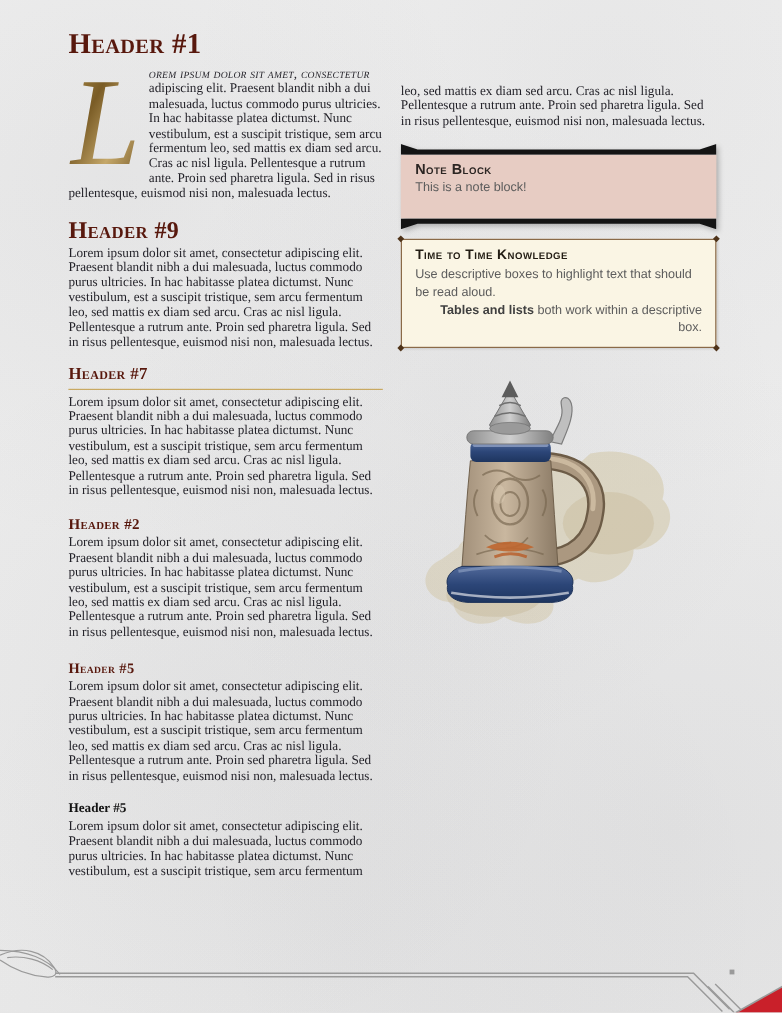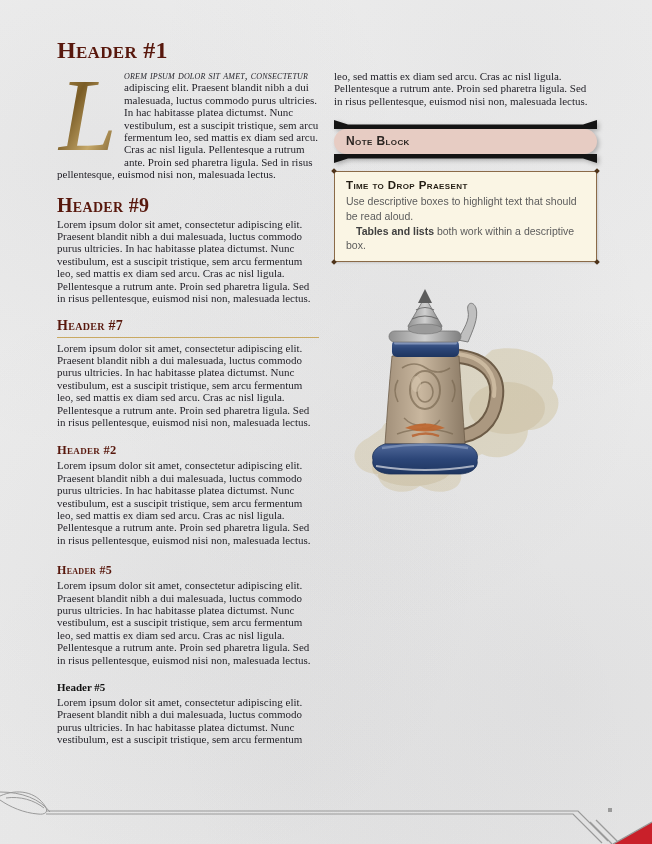--- a/index.html
+++ b/index.html
@@ -10,53 +10,53 @@
       radial-gradient(circle at 15% 18%, rgba(115,115,122,.07), transparent 34%),
       radial-gradient(circle at 78% 8%,  rgba(115,115,122,.06), transparent 38%),
       radial-gradient(circle at 58% 42%, rgba(125,125,132,.07), transparent 44%),
       radial-gradient(circle at 28% 68%, rgba(115,115,122,.06), transparent 40%),
       radial-gradient(circle at 86% 82%, rgba(120,120,128,.08), transparent 44%),
       radial-gradient(circle at 45% 92%, rgba(120,120,128,.05), transparent 40%),
       linear-gradient(#eeeeee,#e8e8e8);
     font-family:"Liberation Serif", serif;
   }
   .col{position:absolute;color:#201f26;font-size:11px;line-height:12.4px;}
-  .col.left{left:57px;top:37px;width:262px;}
+  .col.left{left:57px;top:24px;width:262px;}
   .col.right{left:334px;top:70px;width:263px;}
   .col p{margin:2px 0 0 0;}
   h1,h2,h3,h4,.h5red{
     font-family:"Liberation Serif", serif;font-variant:small-caps;
     color:#58180D;margin:0;font-weight:700;letter-spacing:.3px;
   }
   h1{font-size:24px;line-height:26px;margin-bottom:6px;}
   h2{font-size:20px;line-height:22px;margin-top:13px;}
   h3{font-size:14px;line-height:16px;margin-top:13px;border-bottom:1.5px solid #c9a962;padding-bottom:3px;margin-bottom:4px;}
   h4{font-size:12.5px;line-height:14px;margin-top:15px;}
   .h5red{font-size:12px;line-height:14px;margin-top:17px;}
   .h5bold{font-weight:700;color:#121212;font-size:11px;line-height:13px;margin-top:15px;}
   
   .dropcap-svg{float:left;margin:3px 5px 0 0;}
   .lead{font-variant:small-caps;letter-spacing:.2px;margin-right:3px;font-style:italic;}
   
   .note{position:relative;margin-top:13px;filter:drop-shadow(2px 2px 2px rgba(0,0,0,.25));}
   .note-bar{display:block;width:100%;height:9px;}
-  .note-body{background:#e7ccc3;padding:6px 12px 6px 12px;border-radius:13px;}
+  .note-body{background:#e7ccc3;padding:6px 12px 20px 12px;}
   .note-title{font-family:"Liberation Sans", sans-serif;font-variant:small-caps;font-weight:700;
     font-size:12px;color:#2c2623;letter-spacing:.4px;}
   .note-text{font-family:"Liberation Sans", sans-serif;font-size:10.5px;color:#5c5c5c;margin-top:2px;}
   
   .descriptive{position:relative;margin-top:8px;background:#faf5e4;border:1px solid #8a6a48;
     padding:7px 11px 9px 11px;box-shadow:1px 1px 2px rgba(0,0,0,.12);}
   .corner-dot{position:absolute;width:4px;height:4px;background:#4e3319;transform:rotate(45deg);}
   .corner-dot.tl{left:-3px;top:-3px;} .corner-dot.tr{right:-3px;top:-3px;}
   .corner-dot.bl{left:-3px;bottom:-3px;} .corner-dot.br{right:-3px;bottom:-3px;}
   .desc-title{font-family:"Liberation Sans", sans-serif;font-variant:small-caps;font-weight:700;
     font-size:11.5px;color:#221c13;letter-spacing:.4px;}
   .desc-text{font-family:Liberation Sans, sans-serif;font-size:10.5px;line-height:15px;color:#5c5c5c;margin-top:3px;}
-  .desc-text2{font-family:"Liberation Sans", sans-serif;font-size:10.5px;line-height:14px;color:#5c5c5c;text-indent:10px;}
+  .desc-text2{font-family:"Liberation Sans", sans-serif;font-size:10.5px;line-height:14px;color:#5c5c5c;text-indent:10px;text-align:right;}
   .desc-text2 b{color:#404040;}
   .stein-wrap{margin-top:26px;margin-left:8px;}
   .footer-art{position:absolute;left:0;bottom:0;width:652px;height:62px;}
 </style>
 </head>
 <body>
 
 <div class="page">
 
   <div class="col left">
@@ -96,32 +96,33 @@
 
   <div class="col right">
     <p style="margin-top:0">leo, sed mattis ex diam sed arcu. Cras ac nisl ligula. Pellentesque a rutrum ante. Proin sed pharetra ligula. Sed in risus pellentesque, euismod nisi non, malesuada lectus.</p>
 
     <div class="note">
       <svg class="note-bar" viewBox="0 0 263 9" preserveAspectRatio="none" aria-hidden="true">
         <polygon points="0,0 14,4.5 249,4.5 263,0 263,9 0,9" fill="#141414"></polygon>
       </svg>
       <div class="note-body">
         <div class="note-title">Note Block</div>
+        <div class="note-text">This is a note block!</div>
       </div>
       <svg class="note-bar" viewBox="0 0 263 9" preserveAspectRatio="none" aria-hidden="true">
         <polygon points="0,9 14,4.5 249,4.5 263,9 263,0 0,0" fill="#141414"></polygon>
       </svg>
     </div>
 
     <div class="descriptive">
       <span class="corner-dot tl"></span>
       <span class="corner-dot tr"></span>
       <span class="corner-dot bl"></span>
       <span class="corner-dot br"></span>
-      <div class="desc-title">Time to Drop Praesent</div>
+      <div class="desc-title">Time to Time Knowledge</div>
       <div class="desc-text">Use descriptive boxes to highlight text that should be read aloud.</div>
       <div class="desc-text2"><b>Tables and lists</b><span> both work within a descriptive box.</span></div>
     </div>
 
     <div class="stein-wrap">
       <svg width="230" height="210" viewBox="0 0 230 210" aria-hidden="true">
         <defs>
           <linearGradient id="tanbody" x1="0" y1="0" x2="1" y2="0">
             <stop offset="0" stop-color="#a2907a"></stop>
             <stop offset="0.45" stop-color="#c9b79f"></stop>

